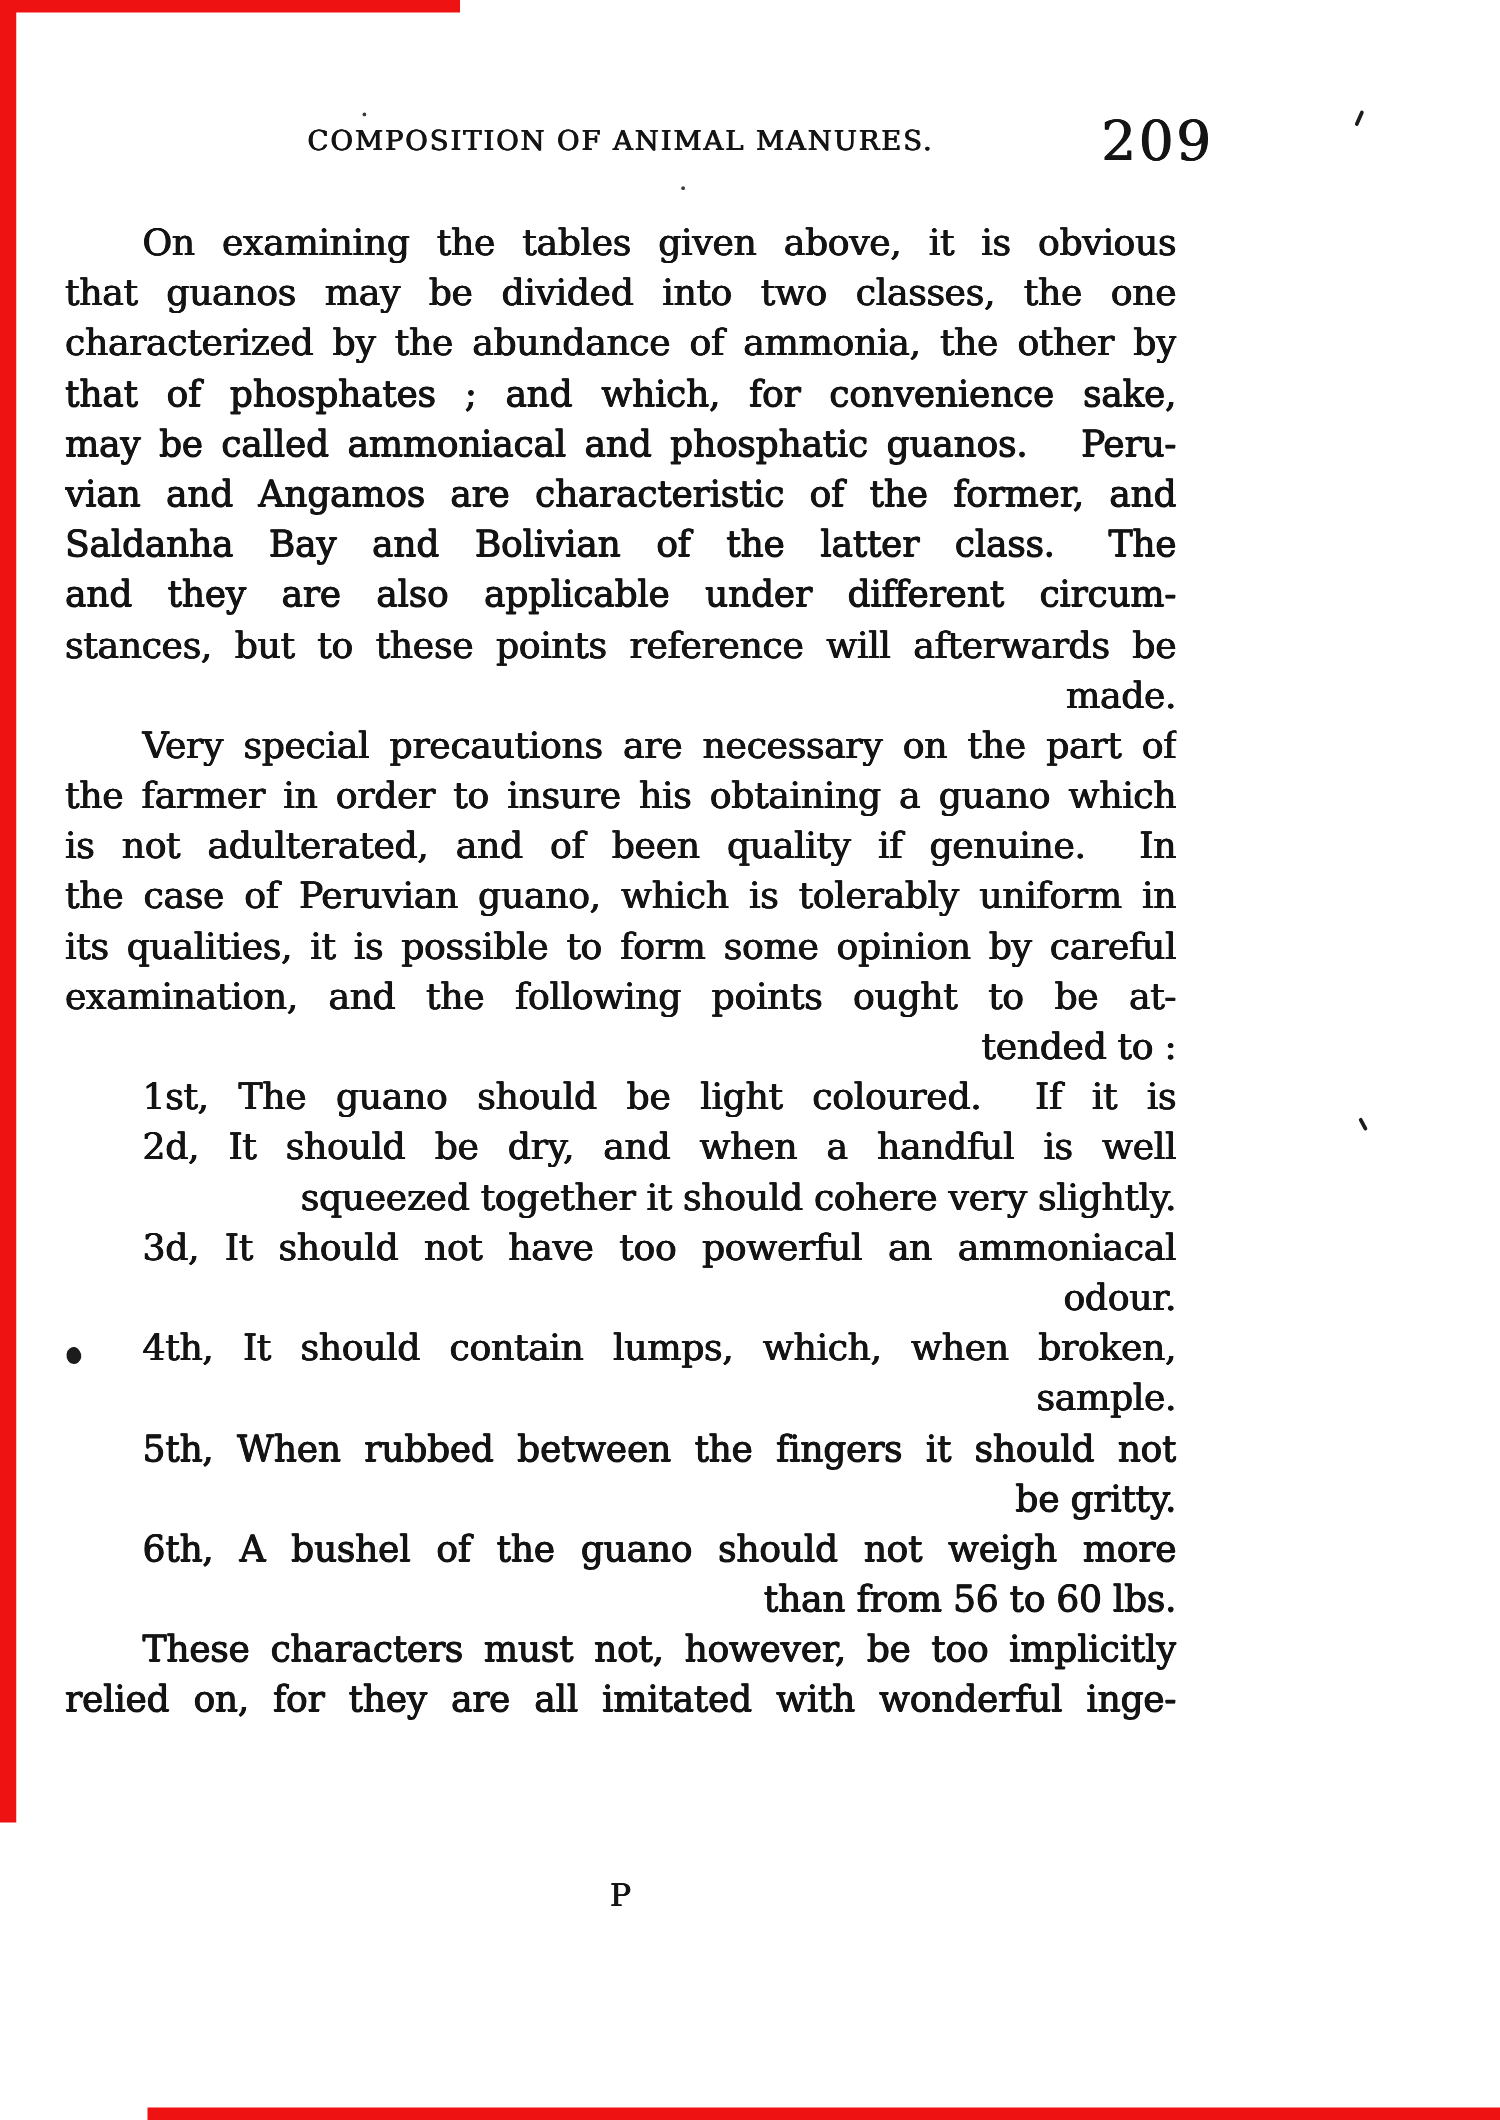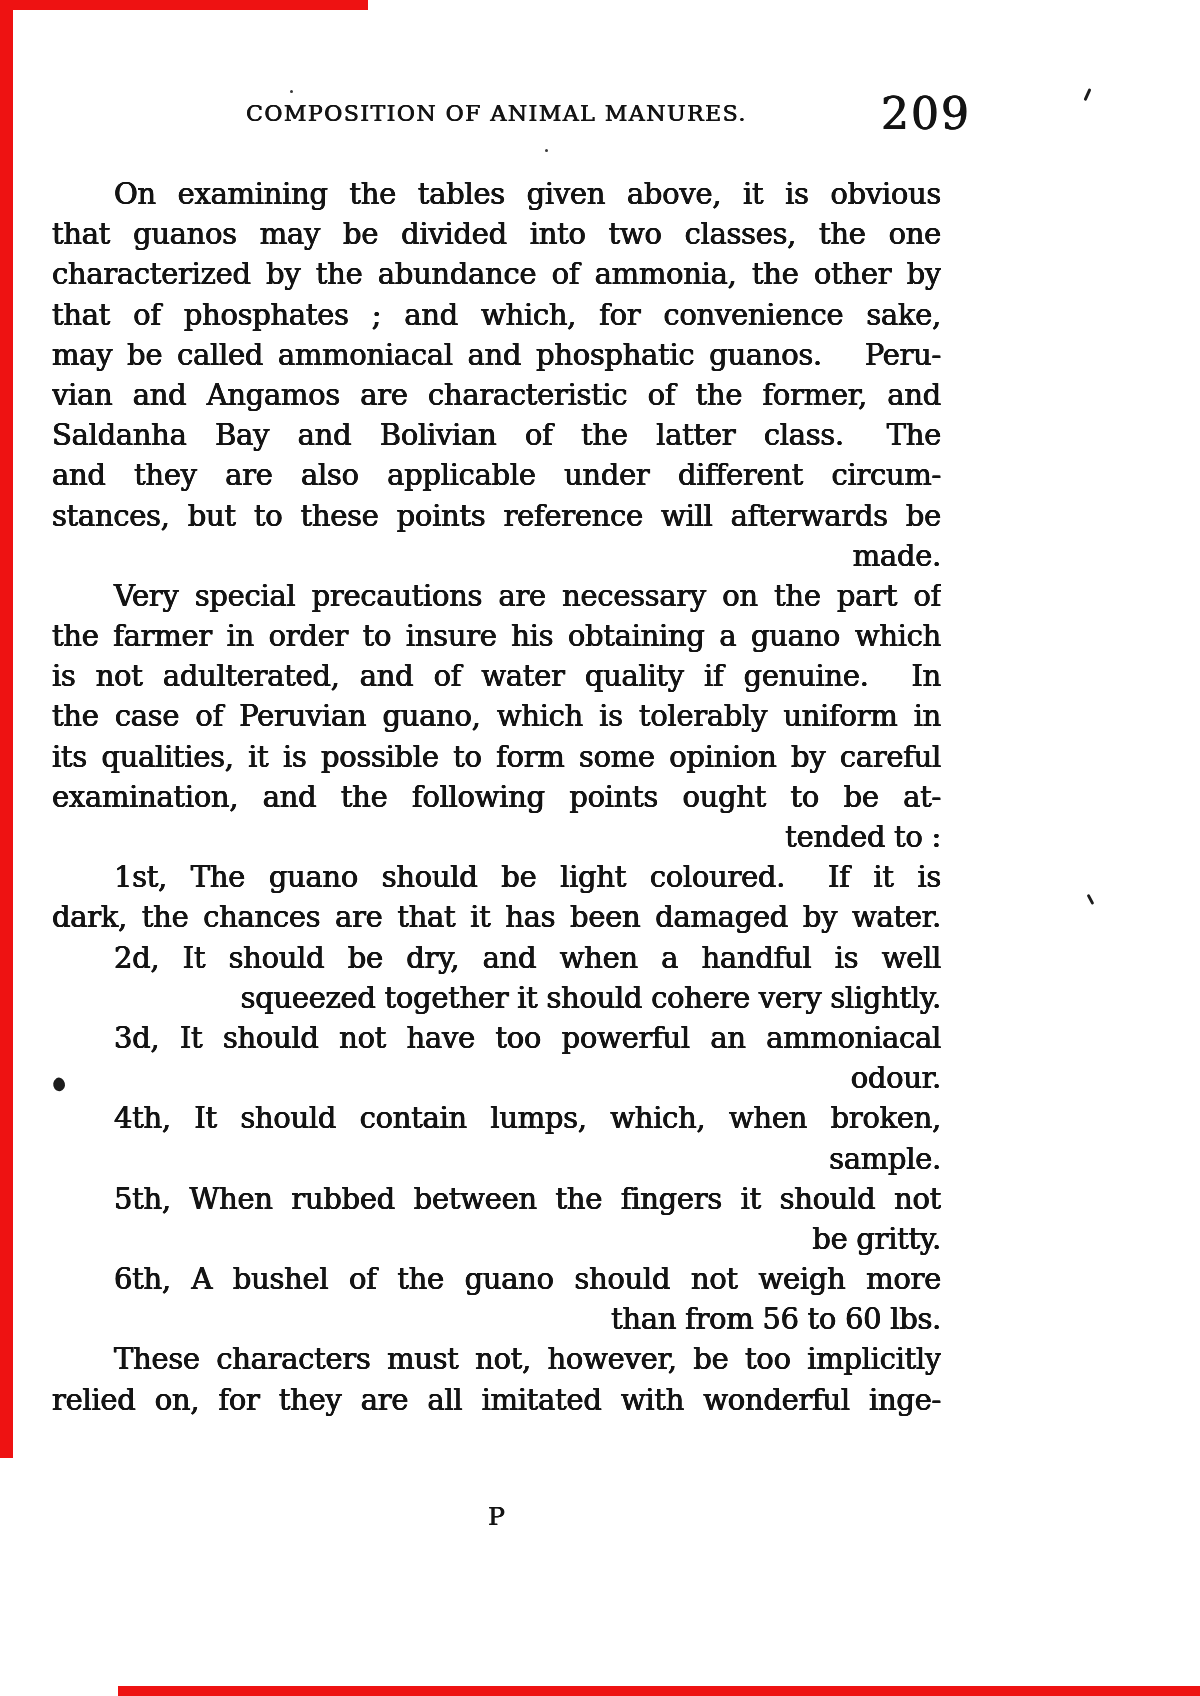--- a/index.html
+++ b/index.html
@@ -70,27 +70,26 @@
       <div class="line j">characterized by the abundance of ammonia, the other by</div>
       <div class="line j">that of phosphates ; and which, for convenience sake,</div>
       <div class="line j">may be called ammoniacal and phosphatic guanos.  Peru-</div>
       <div class="line j">vian and Angamos are characteristic of the former, and</div>
       <div class="line j">Saldanha Bay and Bolivian of the latter class.  The</div>
       <div class="line j">and they are also applicable under different circum-</div>
       <div class="line j">stances, but to these points reference will afterwards be</div>
       <div class="line">made.</div>
       <div class="line j ind">Very special precautions are necessary on the part of</div>
       <div class="line j">the farmer in order to insure his obtaining a guano which</div>
-      <div class="line j">is not adulterated, and of water quality if genuine.  In</div>
+      <div class="line j">is not adulterated, and of been quality if genuine.  In</div>
       <div class="line j">the case of Peruvian guano, which is tolerably uniform in</div>
       <div class="line j">its qualities, it is possible to form some opinion by careful</div>
       <div class="line j">examination, and the following points ought to be at-</div>
       <div class="line">tended to :</div>
       <div class="line j ind">1st, The guano should be light coloured.  If it is</div>
-      <div class="line j">dark, the chances are that it has been damaged by water.</div>
       <div class="line j ind">2d, It should be dry, and when a handful is well</div>
       <div class="line">squeezed together it should cohere very slightly.</div>
       <div class="line j ind">3d, It should not have too powerful an ammoniacal</div>
       <div class="line">odour.</div>
       <div class="line j ind">4th, It should contain lumps, which, when broken,</div>
       <div class="line">sample.</div>
       <div class="line j ind">5th, When rubbed between the fingers it should not</div>
       <div class="line">be gritty.</div>
       <div class="line j ind">6th, A bushel of the guano should not weigh more</div>
       <div class="line">than from 56 to 60 lbs.</div>

